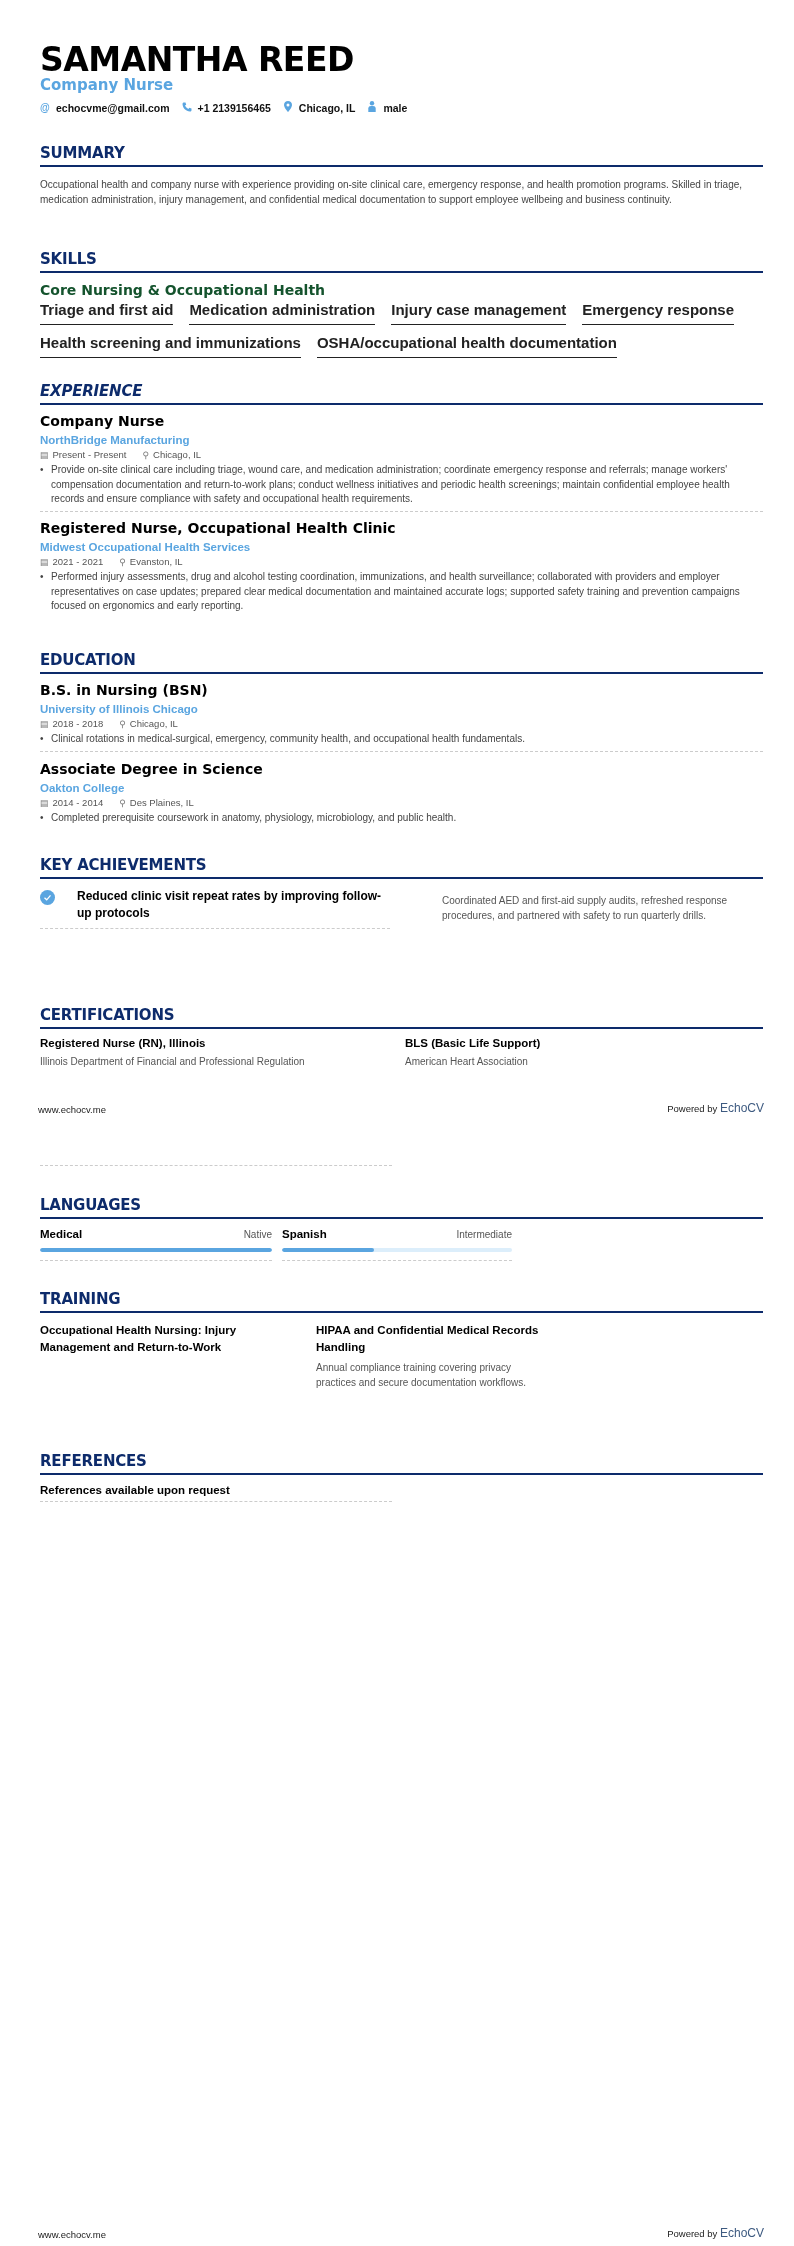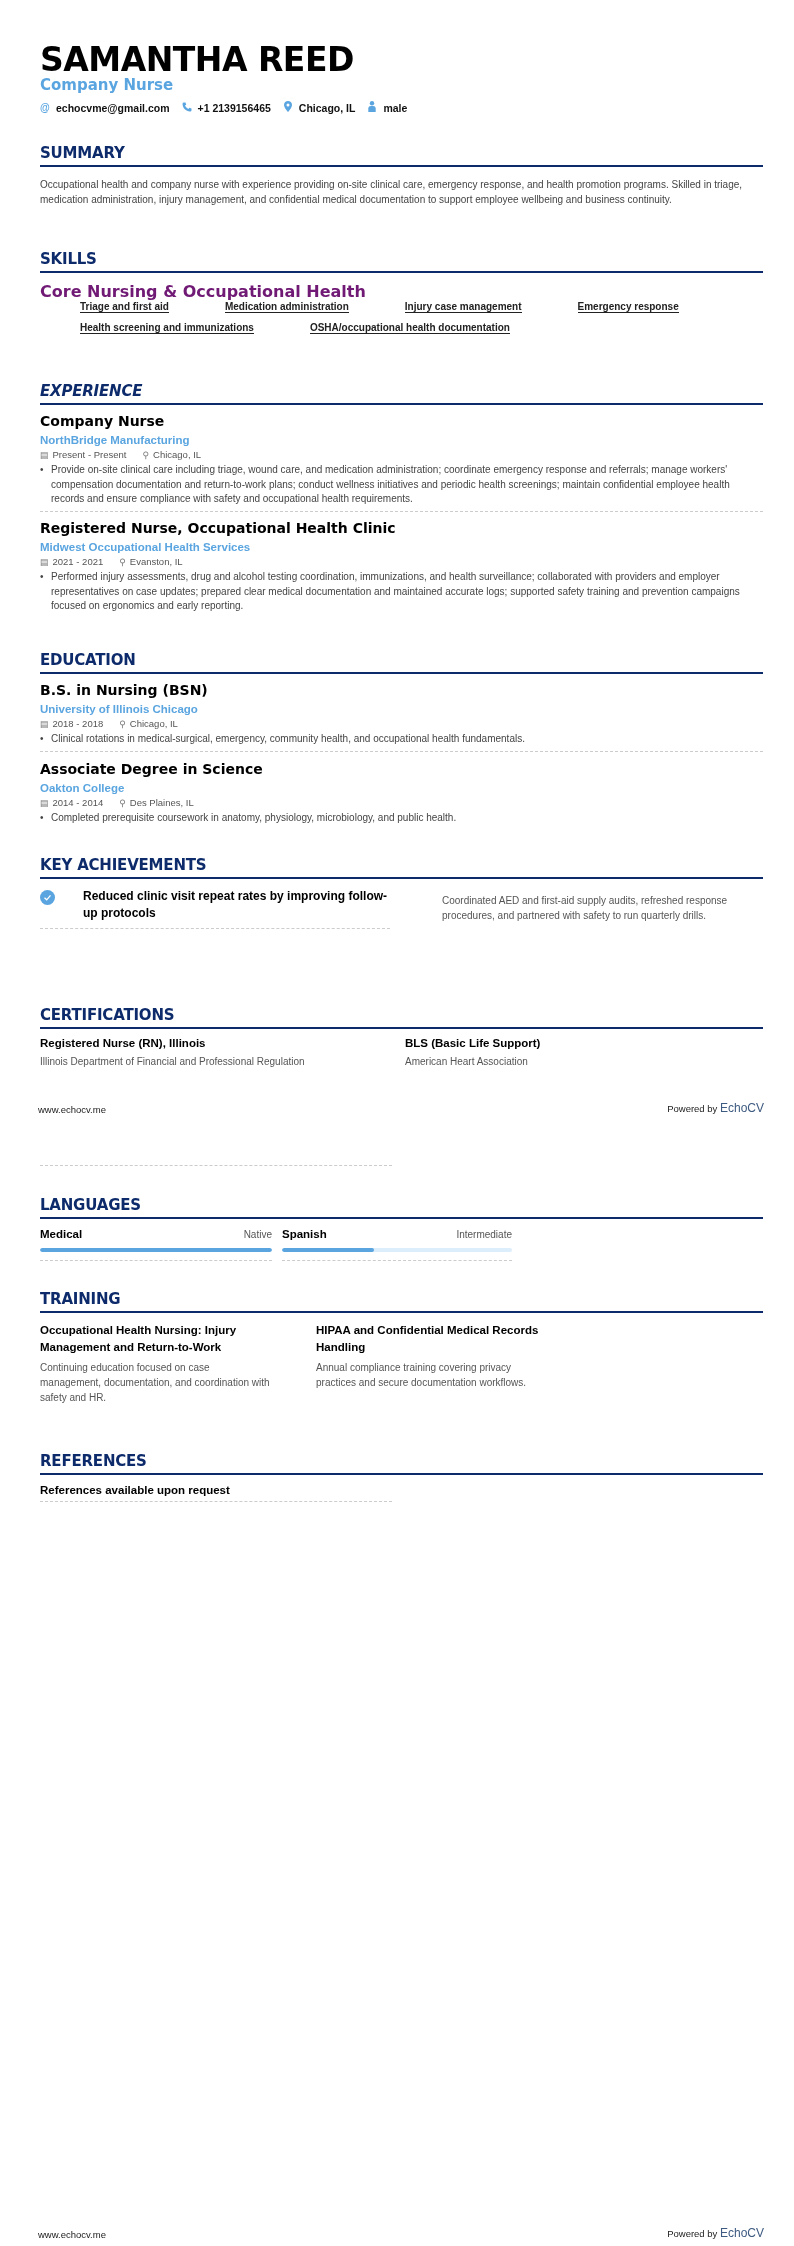--- a/index.html
+++ b/index.html
@@ -32,24 +32,24 @@
 
   .section-title {
     position: absolute; left: 40px; width: 723px;
     font-family: "DejaVu Sans", sans-serif; font-weight: bold;
     font-size: 15px; color: #0d2b6b; letter-spacing: -0.2px;
     padding-bottom: 3px; border-bottom: 2.5px solid #0d2b6b;
   }
 
   .para { position: absolute; left: 40px; width: 720px; font-family: "Liberation Sans", sans-serif; font-size: 10px; line-height: 15px; color: #444; }
 
-  .subcat { position: absolute; left: 40px; font-family: "DejaVu Sans", sans-serif; font-weight: bold; font-size: 16px; color: #701a75; }
+  .subcat { position: absolute; left: 40px; font-family: "DejaVu Sans", sans-serif; font-weight: bold; font-size: 14px; color: #14532d; }
 
   .skills { position: absolute; left: 40px; width: 723px; display: flex; flex-wrap: wrap; column-gap: 16px; row-gap: 9px; }
-  .skill { font-family: "Liberation Sans", sans-serif; font-weight: bold; font-size: 10px; color: #222; padding-bottom: 0; border-bottom: 1.5px solid #222; margin-left: 40px; }
+  .skill { font-family: "Liberation Sans", sans-serif; font-weight: bold; font-size: 15px; color: #222; padding-bottom: 6px; border-bottom: 1.5px solid #222; }
 
   .entry { position: absolute; left: 40px; width: 723px; }
   .entry-title { font-family: "DejaVu Sans", sans-serif; font-weight: bold; font-size: 14px; color: #000; }
   .entry-org { font-family: "Liberation Sans", sans-serif; font-weight: bold; font-size: 11.5px; color: #5aa5e0; margin-top: 5px; }
   .entry-meta { display: flex; gap: 16px; font-family: "Liberation Sans", sans-serif; font-size: 9.5px; color: #555; margin-top: 3px; align-items: center; }
   .meta-item { display: flex; align-items: center; gap: 4px; }
   .meta-ico { color: #777; font-size: 9px; }
   .bullet { display: flex; font-family: "Liberation Sans", sans-serif; font-size: 10px; line-height: 14.5px; color: #444; margin-top: 3px; }
   .bullet .dot { width: 11px; flex: 0 0 11px; color: #444; }
   .dash { border-bottom: 1px dashed #ccc; margin-top: 4px; }
@@ -213,21 +213,21 @@
 
 <div class="section-title" style="top:856px;">KEY ACHIEVEMENTS</div>
 <div class="ach" style="left:40px; top:888px;">
   <div class="ach-head">
     <span class="ach-icon">
       <svg width="15" height="15" viewBox="0 0 15 15">
           <circle cx="7.5" cy="7.5" r="7.5" fill="#5aa5e0"></circle>
           <path d="M4.5 7.8 L6.7 9.8 L10.5 5.3" stroke="#fff" stroke-width="1.3" fill="none"></path>
         </svg>
     </span>
-    <div class="ach-title" style="margin-left:16px;">Reduced clinic visit repeat rates by improving follow-up protocols</div>
+    <div class="ach-title" style="margin-left:10px;">Reduced clinic visit repeat rates by improving follow-up protocols</div>
   </div>
   <div class="dash" style="margin-top:6px;"></div>
 </div>
 <div class="ach" style="left:405px; top:888px;">
   <div class="ach-desc">Coordinated AED and first-aid supply audits, refreshed response procedures, and partnered with safety to run quarterly drills.</div>
 </div>
 
 <div class="section-title" style="top:1006px;">CERTIFICATIONS</div>
 <div class="cert" style="left:40px; top:1037px;">
   <div class="cert-title">Registered Nurse (RN), Illinois</div>
@@ -263,21 +263,20 @@
   </div>
   <div class="bar">
       <div class="bar-fill" style="width:40%;"></div>
     </div>
   <div class="dash" style="margin-top:8px;"></div>
 </div>
 
 <div class="section-title" style="top:1290px;">TRAINING</div>
 <div class="train" style="left:40px; top:1322px;">
   <div class="train-title">Occupational Health Nursing: Injury Management and Return-to-Work</div>
-  <div class="train-desc">Continuing education focused on case management, documentation, and coordination with safety and HR.</div>
 </div>
 <div class="train" style="left:282px; top:1322px;margin-left:34px;">
   <div class="train-title">HIPAA and Confidential Medical Records Handling</div>
   <div class="train-desc">Annual compliance training covering privacy practices and secure documentation workflows.</div>
 </div>
 
 <div class="section-title" style="top:1452px;">REFERENCES</div>
 <div class="ref" style="top:1484px;">References available upon request</div>
 
 <div class="footer-left" style="top:2229px;">www.echocv.me</div>

